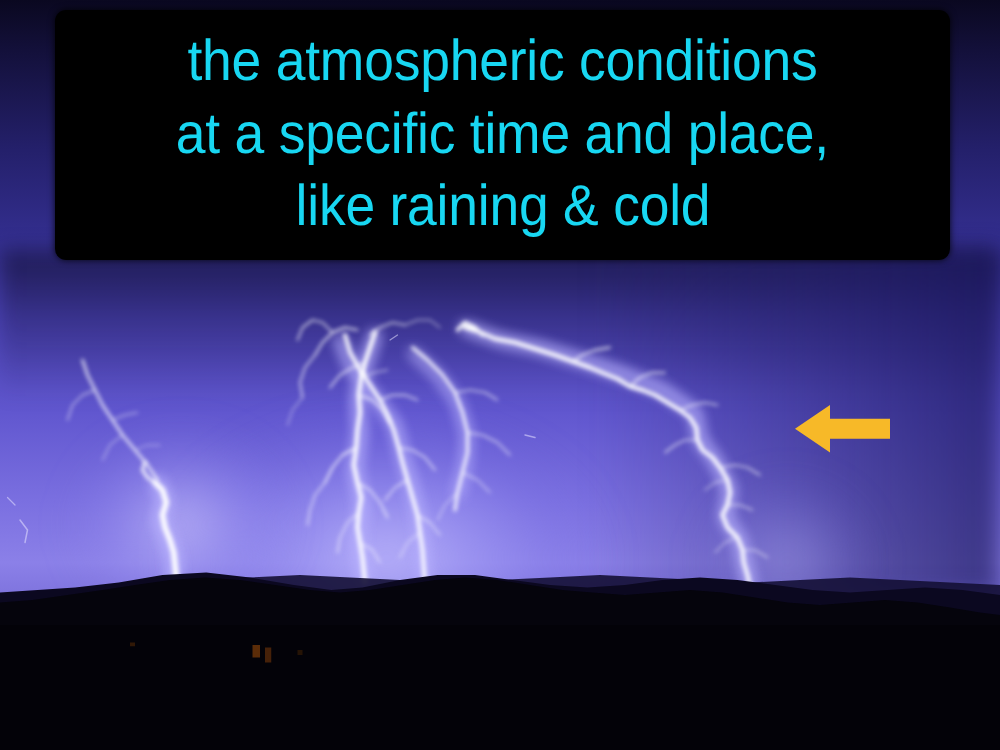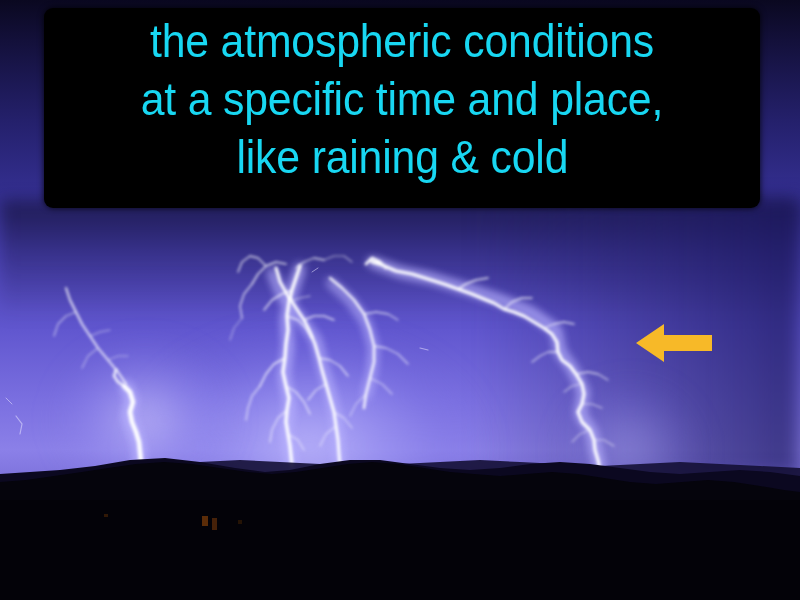--- a/index.html
+++ b/index.html
@@ -120,21 +120,21 @@
   .caption-box {
     position: absolute;
     left: 44px; top: 8px;
     width: 716px; height: 200px;
     background: #000000;
     border-radius: 9px;
     box-shadow: 0 0 6px rgba(0,0,0,0.85);
     display: flex;
     flex-direction: column;
     align-items: center;
-    justify-content: flex-start;
+    justify-content: center;
     box-sizing: border-box;
     padding: 4px 10px 8px 10px;
   }
   .caption-line {
     color: #18d7f2;
     font-family: "Liberation Sans", "DejaVu Sans", sans-serif;
     font-size: 46px;
     line-height: 58px;
     font-weight: 400;
     letter-spacing: -0.2px;

